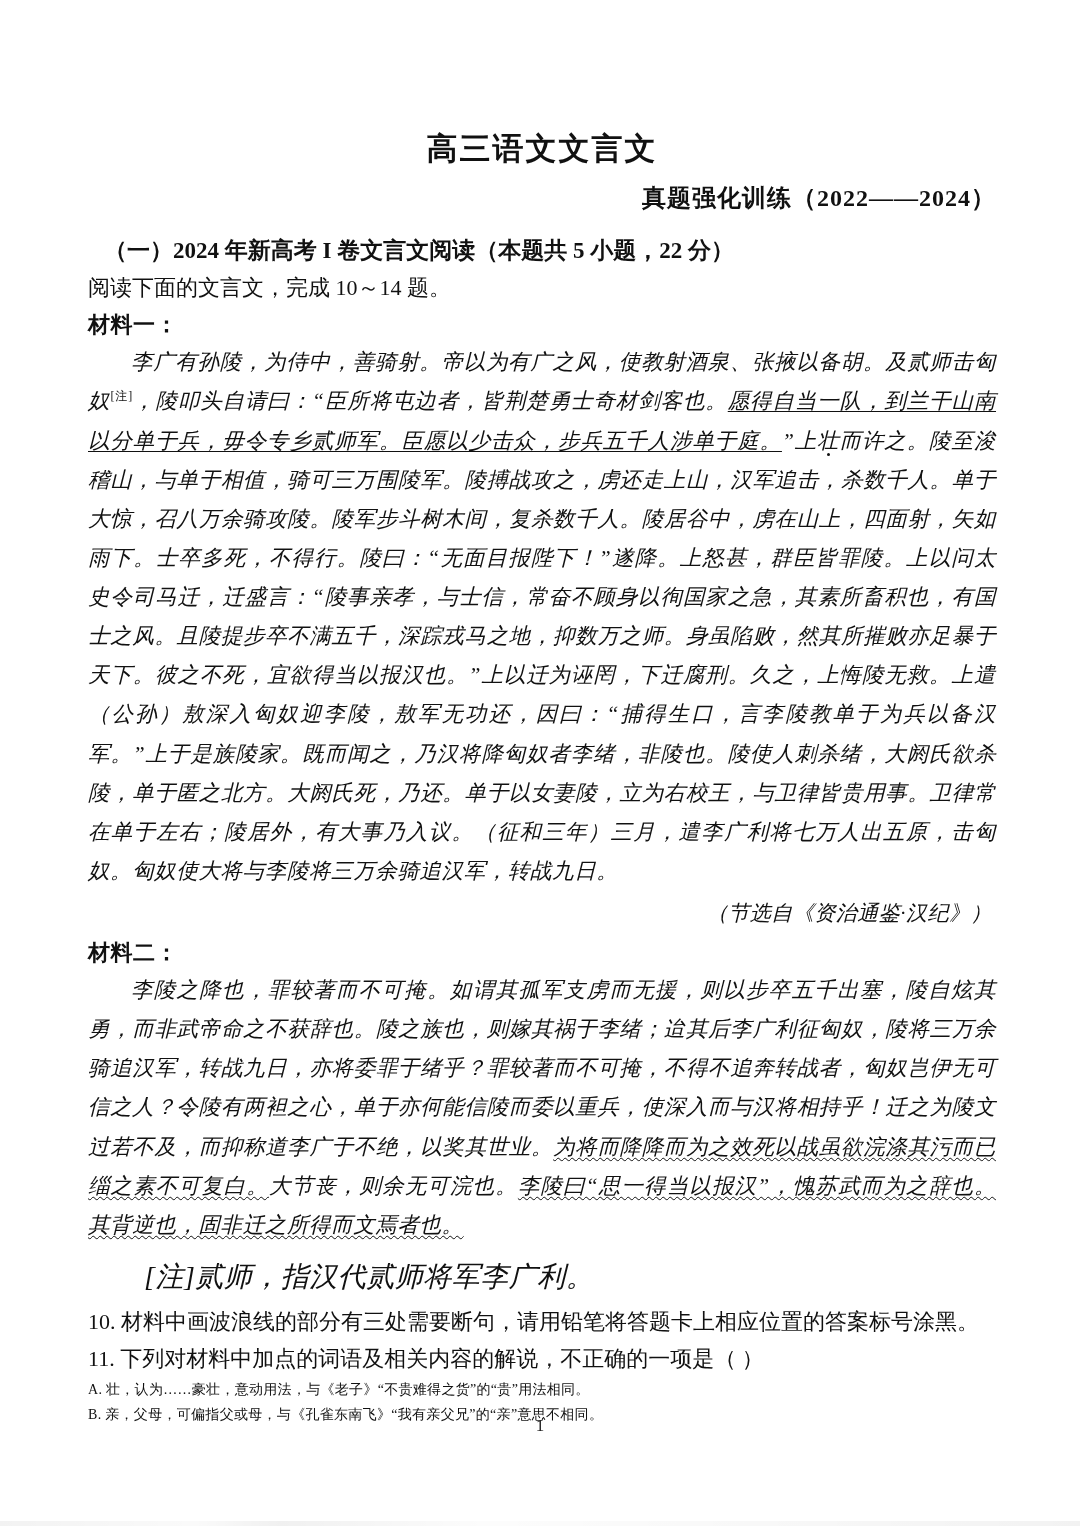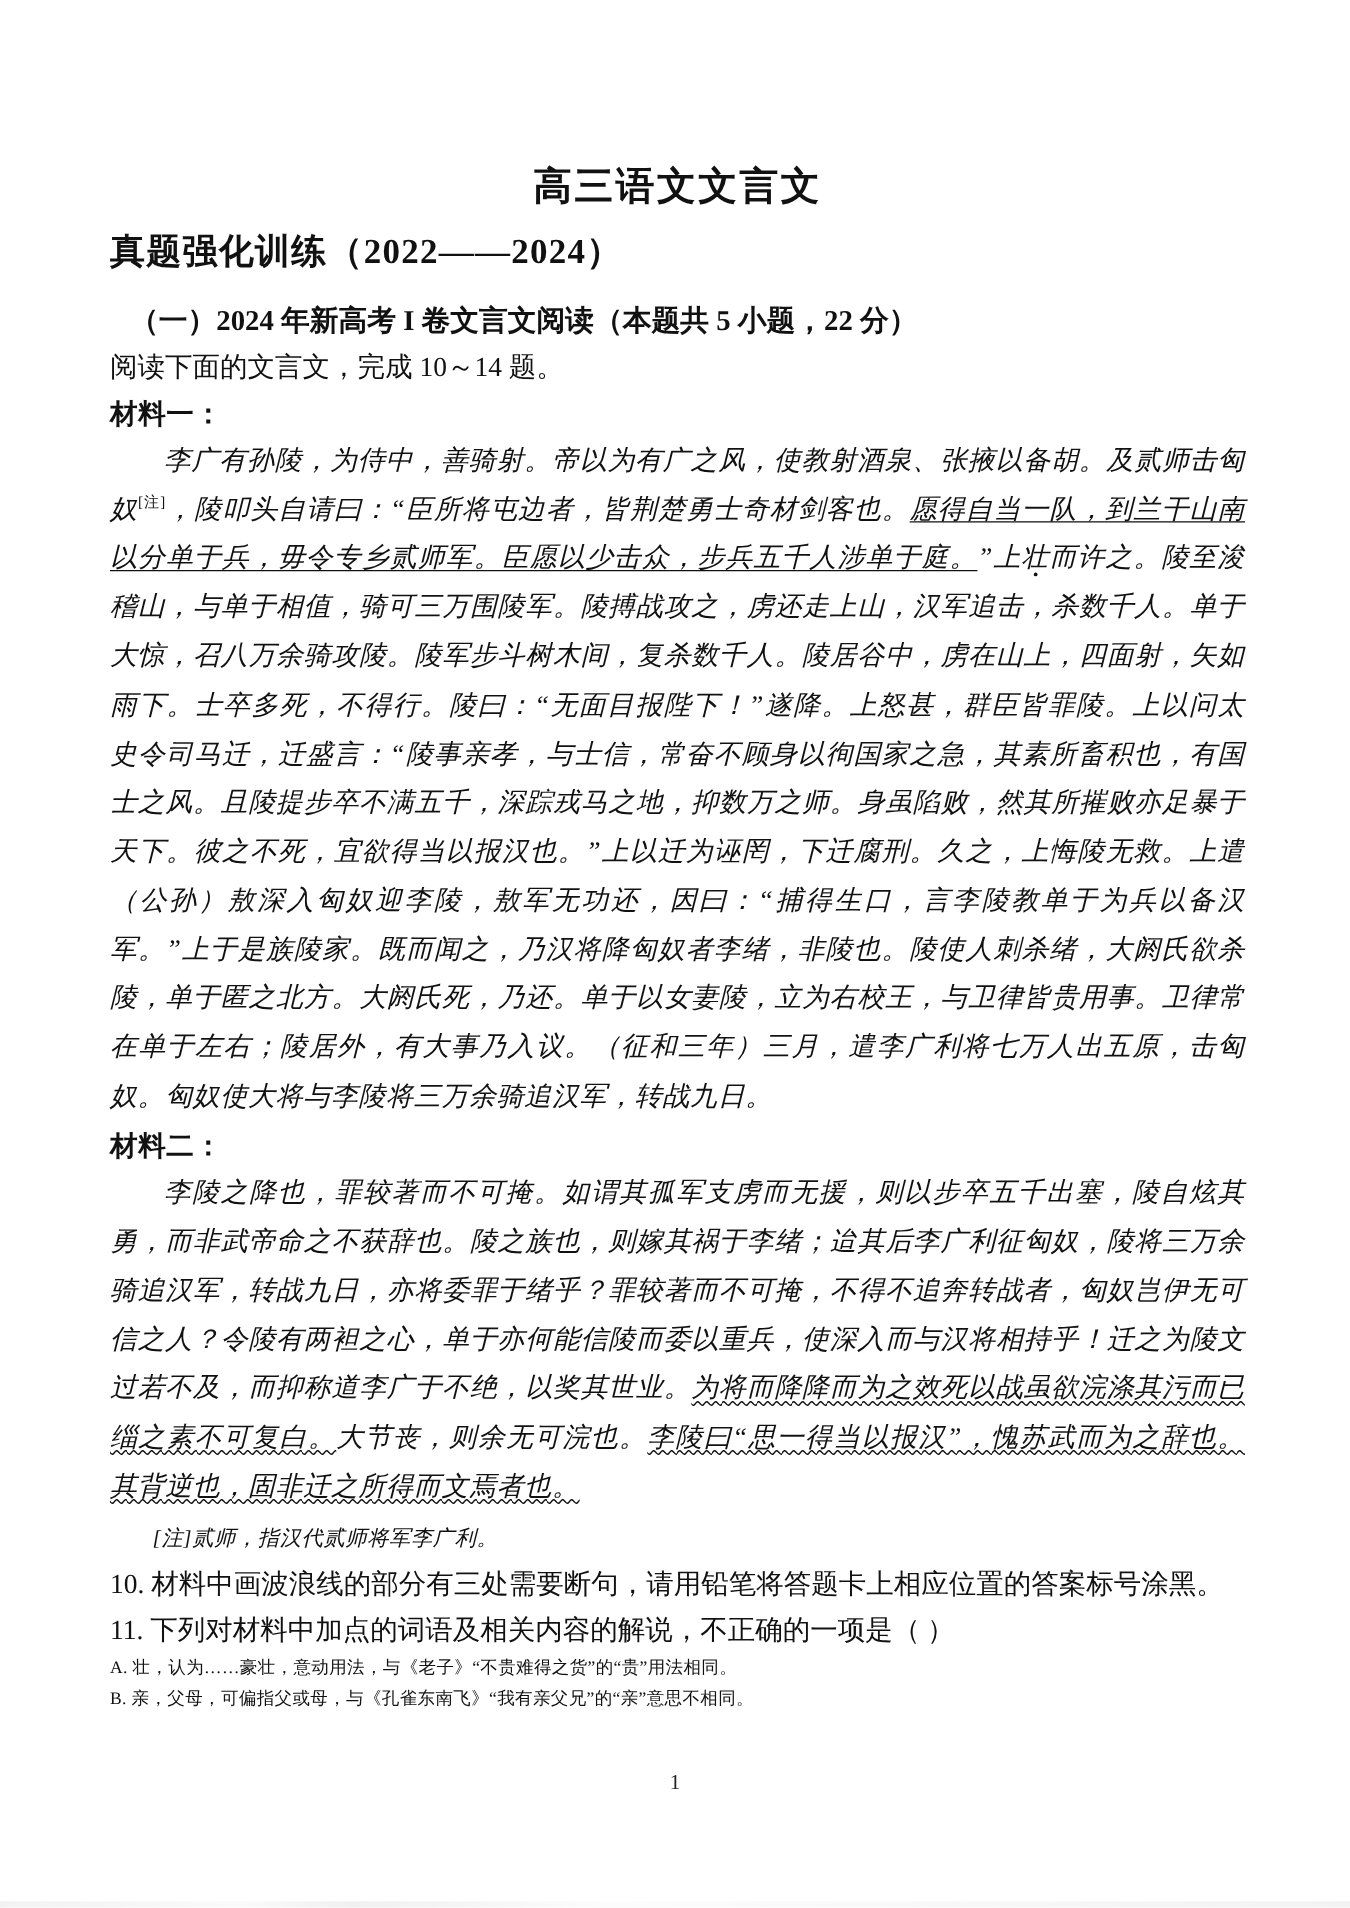--- a/index.html
+++ b/index.html
@@ -34,22 +34,22 @@
   .title-main {
     text-align: center;
     font-size: 31px;
     font-weight: bold;
     letter-spacing: 2px;
     line-height: 1.35;
     margin: 0 0 12px 0;
     font-family: "Liberation Serif", "DejaVu Serif", serif;
   }
   .title-sub {
-    text-align: left;
-    font-size: 28px;
+    text-align: right;
+    font-size: 24px;
     font-weight: bold;
     letter-spacing: 1px;
     line-height: 1.4;
     margin: 0 0 18px 0;
   }
 
   
   .sec-head {
     font-size: 23px;
     font-weight: bold;
@@ -121,21 +121,21 @@
     background: #111;
   }
   .sup-note {
     font-size: 12px;
     vertical-align: super;
     font-style: normal;
   }
 
   
   .note-line {
-    font-size: 17px;
+    font-size: 28px;
     font-style: italic;
     line-height: 1.7;
     margin: 8px 0 2px 0;
     text-indent: 2em;
     letter-spacing: 0.5px;
   }
   .q-line {
     font-size: 22px;
     line-height: 1.72;
     margin: 0;
@@ -197,20 +197,21 @@
     <h1 class="title-main">高三语文文言文</h1>
     <h2 class="title-sub">真题强化训练（2022——2024）</h2>
 
     <p class="sec-head">（一）2024 年新高考 I 卷文言文阅读（本题共 5 小题，22 分）</p>
     <p class="plain-line">阅读下面的文言文，完成 10～14 题。</p>
 
     <p class="mat-head">材料一：</p>
 
     <p class="body-cn"><span>李广有孙陵，为侍中，善骑射。帝以为有广之风，使教射酒泉、张掖以备胡。及贰师击匈奴</span><span class="sup-note">[注]</span><span>，陵叩头自请曰：“臣所将屯边者，皆荆楚勇士奇材剑客也。</span><span class="u">愿得自当一队，到兰干山南以分单于兵，毋令专乡贰师军。臣愿以少击众，步兵五千人涉单于庭。</span><span>”上<span class="dot">壮</span>而许之。陵至浚稽山，与单于相值，骑可三万围陵军。陵搏战攻之，虏还走上山，汉军追击，杀数千人。单于大惊，召八万余骑攻陵。陵军步斗树木间，复杀数千人。陵居谷中，虏在山上，四面射，矢如雨下。士卒多死，不得行。陵曰：“无面目报陛下！”遂降。上怒甚，群臣皆罪陵。上以问太史令司马迁，迁盛言：“陵事亲孝，与士信，常奋不顾身以徇国家之急，其素所畜积也，有国士之风。且陵提步卒不满五千，深踪戎马之地，抑数万之师。身虽陷败，然其所摧败亦足暴于天下。彼之不死，宜欲得当以报汉也。”上以迁为诬罔，下迁腐刑。久之，上悔陵无救。上遣（公孙）敖深入匈奴迎李陵，敖军无功还，因曰：“捕得生口，言李陵教单于为兵以备汉军。”上于是族陵家。既而闻之，乃汉将降匈奴者李绪，非陵也。陵使人刺杀绪，大阏氏欲杀陵，单于匿之北方。大阏氏死，乃还。单于以女妻陵，立为右校王，与卫律皆贵用事。卫律常在单于左右；陵居外，有大事乃入议。（征和三年）三月，遣李广利将七万人出五原，击匈奴。匈奴使大将与李陵将三万余骑追汉军，转战九日。</span></p>
 
+    <p class="cite">（节选自《资治通鉴·汉纪》）</p>
 
     <p class="mat-head">材料二：</p>
 
     <p class="body-cn"><span>李陵之降也，罪较著而不可掩。如谓其孤军支虏而无援，则以步卒五千出塞，陵自炫其勇，而非武帝命之不获辞也。陵之族也，则嫁其祸于李绪；迨其后李广利征匈奴，陵将三万余骑追汉军，转战九日，亦将委罪于绪乎？罪较著而不可掩，不得不追奔转战者，匈奴岂伊无可信之人？令陵有两袒之心，单于亦何能信陵而委以重兵，使深入而与汉将相持乎！迁之为陵文过若不及，而抑称道李广于不绝，以奖其世业。</span><span class="wavy">为将而降降而为之效死以战虽欲浣涤其污而已缁之素不可复白。</span><span>大节丧，则余无可浣也。</span><span class="wavy">李陵曰“思一得当以报汉”，愧苏武而为之辞也。其背逆也，固非迁之所得而文焉者也。</span></p>
 
 
     <p class="note-line">[注]贰师，指汉代贰师将军李广利。</p>
 
     <p class="q-line">10. 材料中画波浪线的部分有三处需要断句，请用铅笔将答题卡上相应位置的答案标号涂黑。</p>
 

